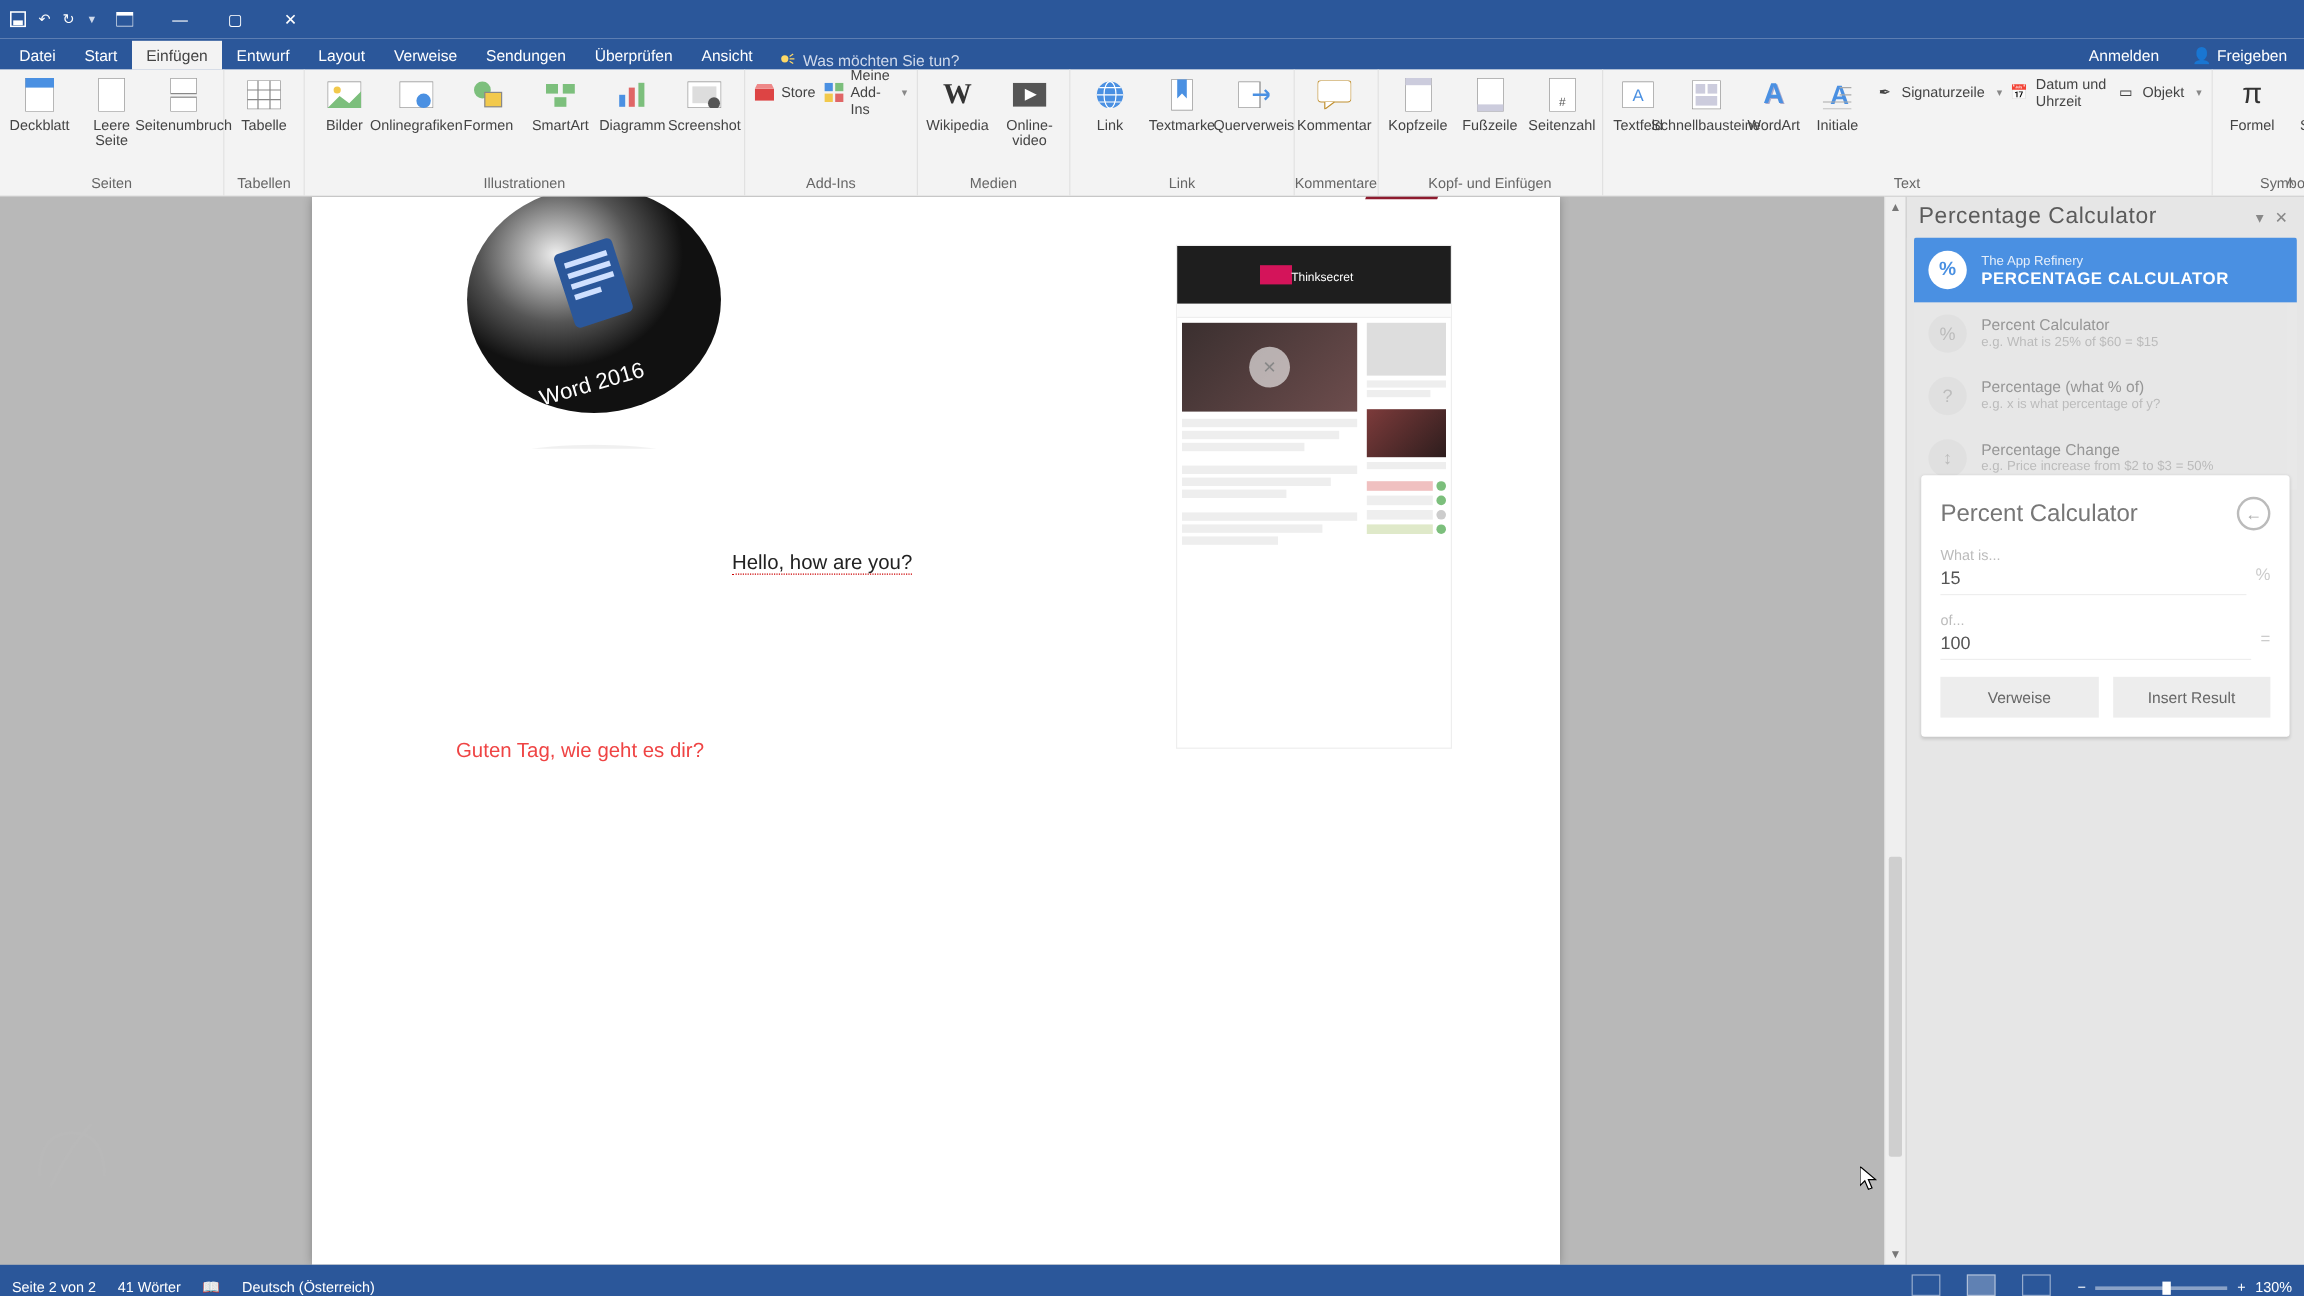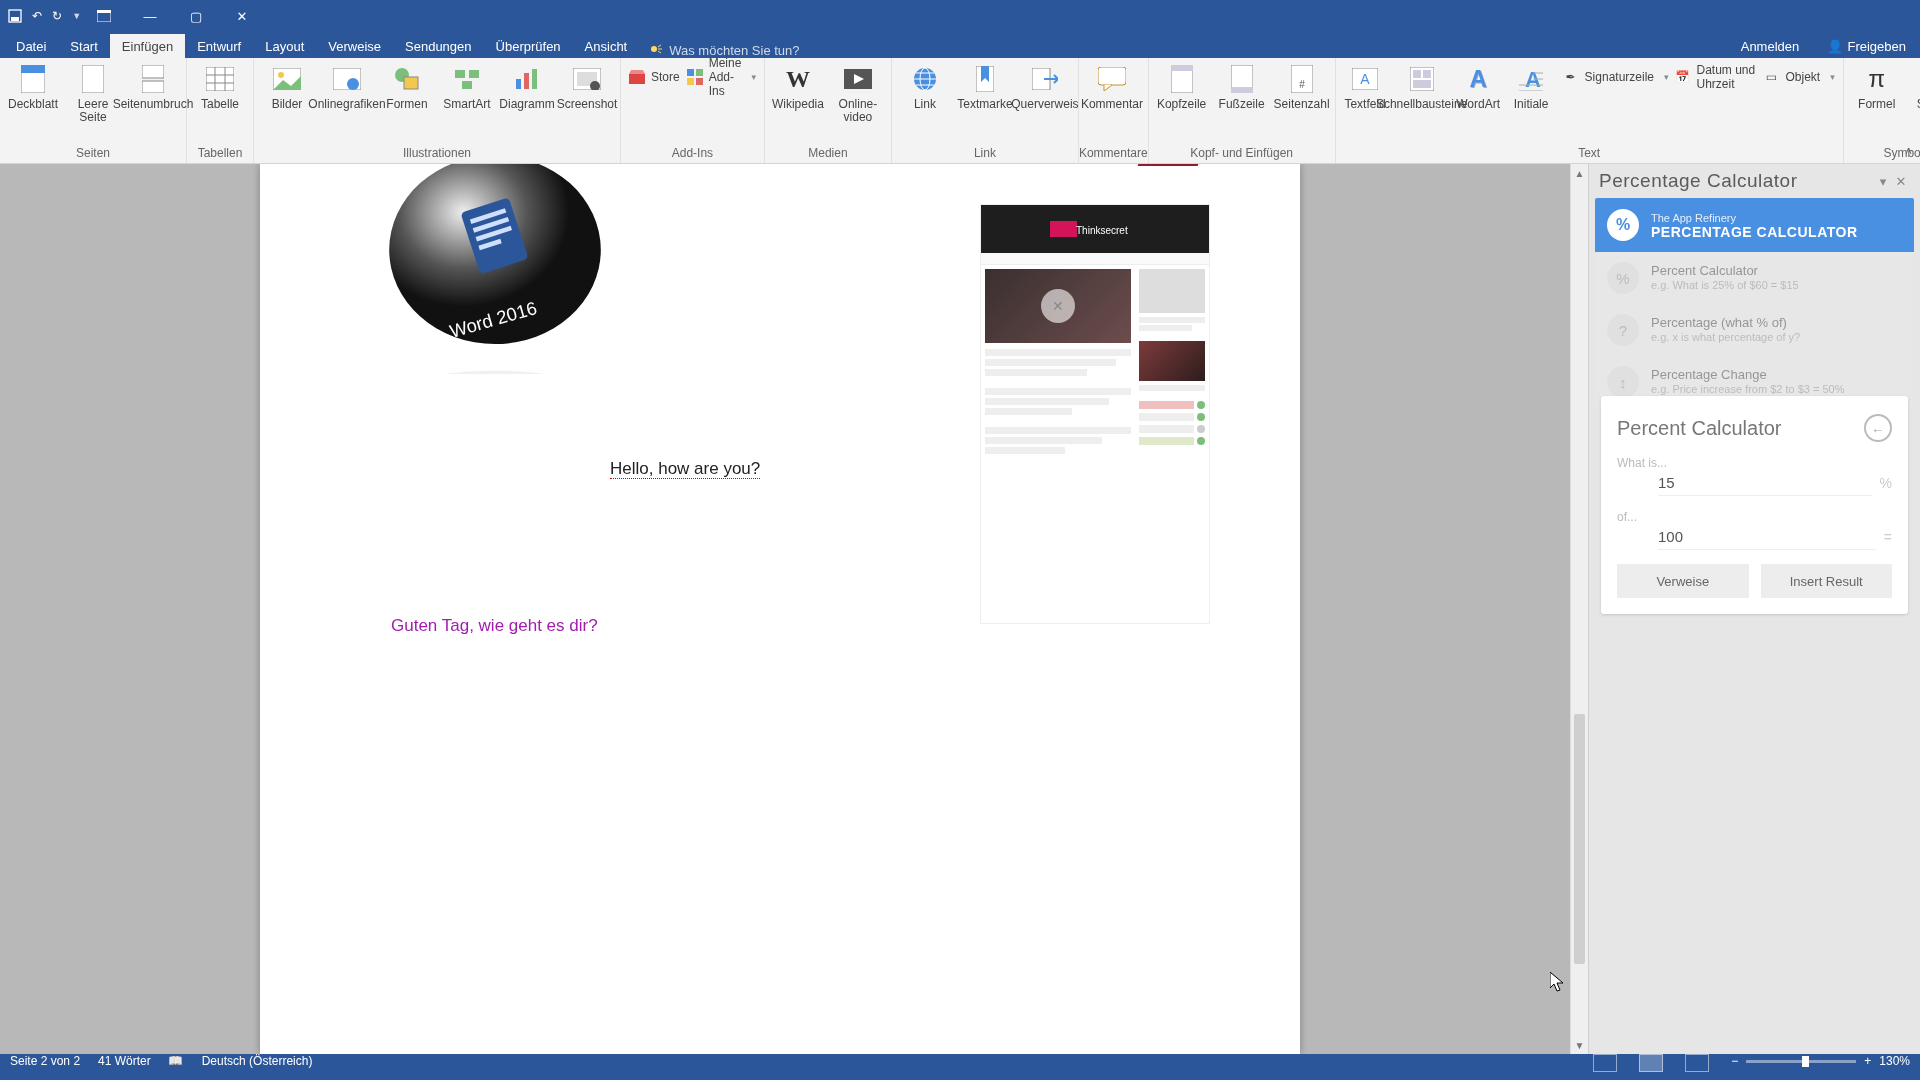--- a/index.html
+++ b/index.html
@@ -36,21 +36,21 @@
   .collapse { position:absolute; right:8px; bottom:4px; font-size:12px; color:#666; cursor:pointer; }
 
   
   .workspace { position:absolute; top:164px; bottom:26px; left:0; right:0; display:flex; background:#a9a9a9; }
   .docarea { flex:1; position:relative; background:#b8b8b8; overflow:hidden; }
   .page { position:absolute; left:260px; top:0; width:1040px; height:100%; background:#fff; box-shadow:0 0 8px rgba(0,0,0,0.3); }
   .page-inner { position:absolute; left:120px; right:90px; top:0; bottom:0; }
   .doc-logo { position:absolute; top:-20px; left:0; width:230px; height:230px; }
   .doc-hello { position:absolute; top:295px; left:230px; font-size:17px; color:#222; }
   .doc-hello span { border-bottom:1px dotted #c00; }
-  .doc-guten { position:absolute; top:452px; left:11px; font-size:17px; color:#a21caf; }
+  .doc-guten { position:absolute; top:452px; left:0; font-size:17px; color:#ef4444; }
   .doc-bitte { position:absolute; top:570px; left:0; font-size:17px; color:#222; }
   .thumb { position:absolute; top:40px; right:0; width:230px; height:420px; background:#fff; border:1px solid #eee; }
   .thumb .thead { height:48px; background:#1e1e1e; position:relative; }
   .thumb .thead .logo { position:absolute; left:50%; top:50%; transform:translate(-50%,-50%); width:90px; height:16px; background:linear-gradient(90deg,#d4145a 0 30%,transparent 0); }
   .thumb .thead .logo::after { content:"Thinksecret"; color:#fff; font-size:10px; margin-left:26px; }
   .ribbon-frag { position:absolute; top:-22px; right:8px; width:60px; height:24px; background:#8e1b2e; transform:skewX(-20deg); }
   .cursor-img { position:absolute; bottom:56px; left:24px; width:72px; height:72px; opacity:0.35; }
 
   
   .vscroll { width:18px; background:#efefef; border-left:1px solid #ddd; position:relative; }
@@ -71,29 +71,29 @@
   .addin-head .txt .main { font-size:14px; font-weight:600; letter-spacing:0.5px; }
   .opt { background:#e9e9e9; display:flex; gap:12px; padding:10px 12px; align-items:center; opacity:0.55; }
   .opt .oic { width:32px; height:32px; border-radius:50%; background:#dcdcdc; display:flex; align-items:center; justify-content:center; color:#9a9a9a; font-size:15px; }
   .opt .ot { font-size:13px; color:#555; line-height:15px; }
   .opt .ot .eg { font-size:11px; color:#999; }
   .calc-card { background:#fff; margin-top:6px; border-radius:3px; box-shadow:0 1px 3px rgba(0,0,0,0.15); padding:18px 16px 16px; }
   .calc-card .ch { display:flex; align-items:center; }
   .calc-card h4 { color:#777; font-weight:400; font-size:20px; flex:1; }
   .calc-card .back { width:28px; height:28px; border-radius:50%; border:2px solid #bbb; display:flex; align-items:center; justify-content:center; color:#aaa; cursor:pointer; }
   .calc-card .fldlbl { color:#bbb; font-size:12px; margin-top:14px; }
-  .calc-card .row { display:flex; align-items:center; gap:8px;margin-left:41px; }
+  .calc-card .row { display:flex; align-items:flex-start; gap:8px; }
   .calc-card input { flex:1; border:none; border-bottom:1px solid #eee; font-size:15px; color:#555; padding:4px 0; outline:none; }
   .calc-card .suffix { color:#ccc; font-size:14px; }
   .calc-card .result { margin-top:18px; background:#4a90e2; color:#fff; height:76px; border-radius:3px; display:flex; align-items:center; justify-content:center; font-size:30px; font-weight:600; letter-spacing:1px; }
   .calc-card .actions { margin-top:14px; display:flex; gap:12px; }
   .calc-card .actions button { flex:1; height:34px; background:#ededed; border:none; font-size:13px; color:#666; cursor:pointer; }
 
   
-  .statusbar { position:absolute; left:0; right:0; bottom:0; height:26px; background:#2b579a; color:#fff; display:flex; align-items:flex-start; font-size:12px; padding:0 10px; gap:18px; }
+  .statusbar { position:absolute; left:0; right:0; bottom:0; height:26px; background:#2b579a; color:#fff; display:flex; align-items:flex-end; font-size:12px; padding:0 10px; gap:18px; }
   .statusbar .spacer { flex:1; }
   .statusbar .viewbtn { width:24px; height:18px; border:1px solid rgba(255,255,255,0.5); display:inline-block; margin-right:4px; cursor:pointer; }
   .statusbar .zoom { display:flex; align-items:center; gap:8px; }
   .statusbar .zslider { width:110px; height:3px; background:rgba(255,255,255,0.45); position:relative; }
   .statusbar .zslider .h { position:absolute; left:56px; top:-4px; width:7px; height:11px; background:#fff; }
 
   
   svg { display:block; }
 </style>
 </head>

